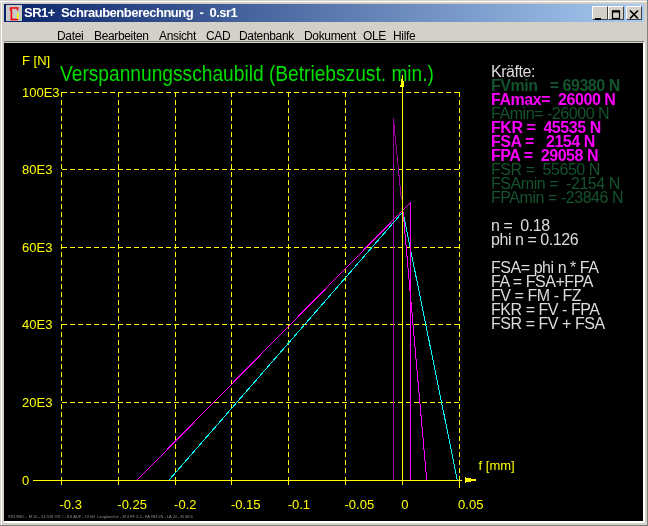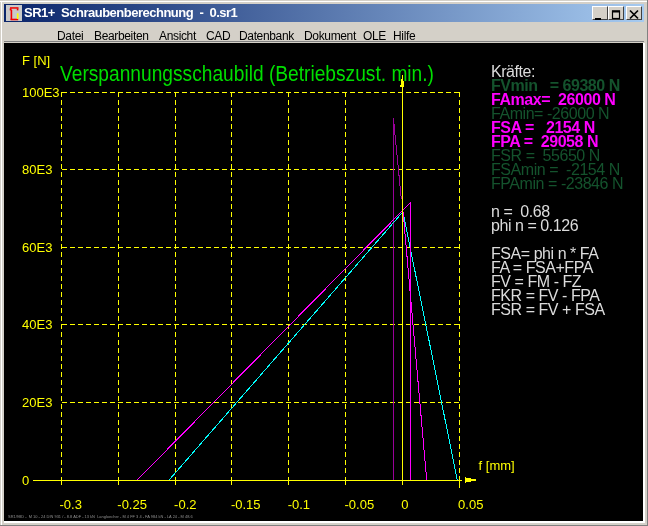--- a/index.html
+++ b/index.html
@@ -83,27 +83,28 @@
     <text x="458.1" y="509">0.05</text>
   </g>
   <text x="60" y="80.8" font-family="Liberation Sans, sans-serif" font-size="22" fill="#00DE00" textLength="374" lengthAdjust="spacingAndGlyphs">Verspannungsschaubild (Betriebszust. min.)</text>
 </svg>
 
 <div class="abs" id="legend">
   <div class="wt">Kräfte:</div>
   <div class="cy">FVmin   = 69380 N</div>
   <div class="mg">FAmax=  26000 N</div>
   <div class="dm">FAmin= -26000 N</div>
+  <div class="mg">FKR =  45535 N</div>
   <div class="mg">FSA =   2154 N</div>
   <div class="mg">FPA =  29058 N</div>
   <div class="dm">FSR =  55650 N</div>
   <div class="dm">FSAmin =  -2154 N</div>
   <div class="dm">FPAmin = -23846 N</div>
   <div></div>
-  <div class="wt">n =  0.68</div>
+  <div class="wt">n =  0.18</div>
   <div class="wt">phi n = 0.126</div>
   <div></div>
   <div class="wt">FSA= phi n * FA</div>
   <div class="wt">FA = FSA+FPA</div>
   <div class="wt">FV = FM - FZ</div>
   <div class="wt">FKR = FV - FPA</div>
   <div class="wt">FSR = FV + FSA</div>
 </div>
 
 <div class="abs" id="status">SR1/98D -  M 10 - 24 DIN 931 / - 8.8 ADF - 13 kN  Langloecher - M 4 FF 3 4 - FA 984 kN - LA 24 - M 48.6</div>

